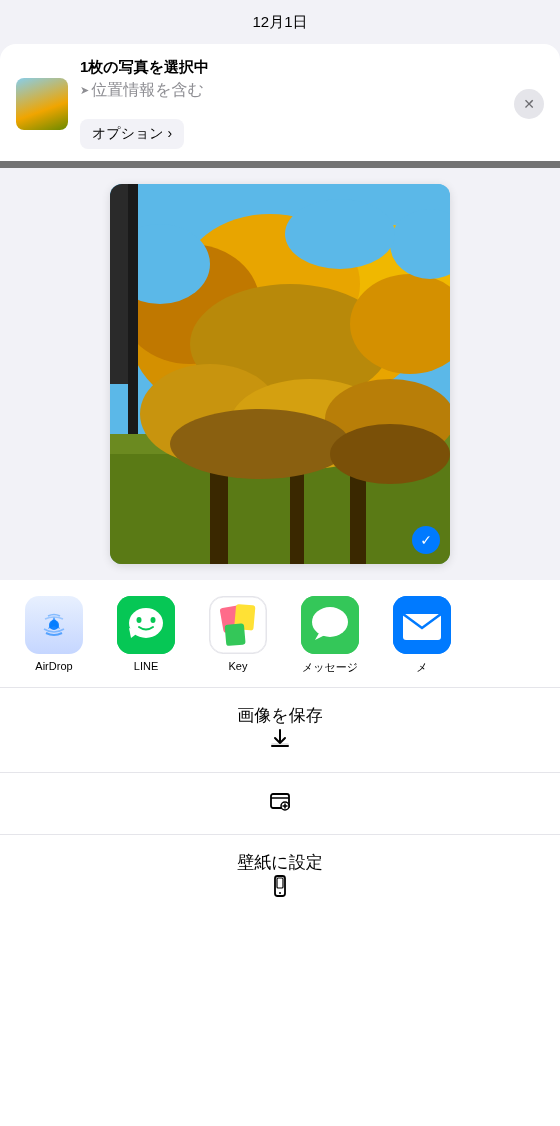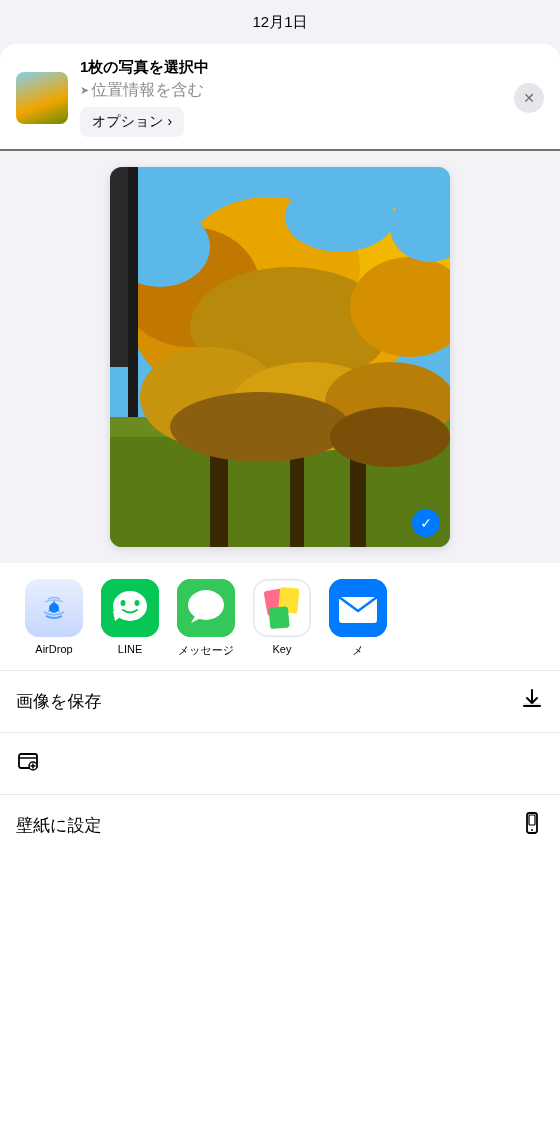--- a/index.html
+++ b/index.html
@@ -33,21 +33,21 @@
       left: 0;
       right: 0;
       bottom: 0;
     }
 
     
     .share-header {
       display: flex;
       align-items: center;
       padding: 14px 16px 12px 16px;
-      border-bottom: 2px solid #737373;
+      border-bottom: 7px solid #737373;
       position: relative;
     }
     .share-thumbnail {
       width: 52px;
       height: 52px;
       border-radius: 8px;
       overflow: hidden;
       flex-shrink: 0;
       background: linear-gradient(135deg, #f0a500, #87ceeb);
     }
@@ -79,21 +79,21 @@
       font-size: 16px;
       color: #8e8e93;
     }
     .share-options-btn {
       display: inline-flex;
       align-items: center;
       background: #f2f2f7;
       border: none;
       border-radius: 8px;
       padding: 6px 12px;
-      margin-top: 6px;
+      margin-top: 18px;
       font-size: 14px;
       color: #000;
       cursor: pointer;
     }
     .close-btn {
       width: 30px;
       height: 30px;
       border-radius: 50%;
       background: #e5e5ea;
       border: none;
@@ -139,21 +139,21 @@
     
     .apps-section {
       background: #fff;
       padding: 16px 0 12px 0;
       border-bottom: 1px solid #e5e5ea;
     }
     .apps-row {
       display: flex;
       overflow-x: auto;
       padding: 0 16px;
-      gap: 0;
+      gap: 16px;
       scrollbar-width: none;
     }
     .apps-row::-webkit-scrollbar { display: none; }
     .app-item {
       display: flex;
       flex-direction: column;
       align-items: center;
       min-width: 76px;
       cursor: pointer;
     }
@@ -213,20 +213,21 @@
       background: #fff;
       margin: 0;
     }
     .action-item {
       display: flex;
       align-items: center;
       justify-content: space-between;
       padding: 16px 16px;
       border-bottom: 1px solid #e5e5ea;
       cursor: pointer;
+      flex-direction: column;
     }
     .action-item:last-child {
       border-bottom: none;
       font-family: Liberation Serif, serif;
     }
     .action-label {
       font-size: 17px;
       color: #000;
     }
     .action-icon {
@@ -337,43 +338,43 @@
             <ellipse cx="36" cy="24" rx="2.5" ry="3" fill="#06c755"></ellipse>
             <path d="M22 31 Q29 36 36 31" stroke="#06c755" stroke-width="2" fill="none" stroke-linecap="round"></path>
             <path d="M12 38 L14 32 Q10 27 12 22" stroke="white" stroke-width="0" fill="none"></path>
             <polygon points="14,42 12,32 22,36" fill="white"></polygon>
           </svg>
         </div>
         <span class="app-label">LINE</span>
       </div>
 
       <div class="app-item">
+        <div class="app-icon key">
+          <svg viewBox="0 0 58 58" width="58" height="58">
+            <rect width="58" height="58" rx="14" fill="white" stroke="#e5e5ea"></rect>
+
+            <rect x="12" y="10" width="20" height="26" rx="3" fill="#ff6b8a" transform="rotate(-10, 22, 23)"></rect>
+
+            <rect x="26" y="8" width="20" height="26" rx="3" fill="#ffe135" transform="rotate(5, 36, 21)"></rect>
+
+            <rect x="16" y="28" width="20" height="22" rx="3" fill="#34c759" transform="rotate(-5, 26, 39)"></rect>
+          </svg>
+        </div>
+        <span class="app-label">Key</span>
+      </div>
+
+      <div class="app-item">
         <div class="app-icon messages">
           <svg viewBox="0 0 58 58" width="58" height="58">
             <rect width="58" height="58" rx="14" fill="#34c759"></rect>
             <ellipse cx="29" cy="26" rx="18" ry="15" fill="white"></ellipse>
             <polygon points="18,37 14,44 26,38" fill="white"></polygon>
           </svg>
         </div>
         <span class="app-label">メッセージ</span>
-      </div>
-
-      <div class="app-item">
-        <div class="app-icon key">
-          <svg viewBox="0 0 58 58" width="58" height="58">
-            <rect width="58" height="58" rx="14" fill="white" stroke="#e5e5ea"></rect>
-
-            <rect x="12" y="10" width="20" height="26" rx="3" fill="#ff6b8a" transform="rotate(-10, 22, 23)"></rect>
-
-            <rect x="26" y="8" width="20" height="26" rx="3" fill="#ffe135" transform="rotate(5, 36, 21)"></rect>
-
-            <rect x="16" y="28" width="20" height="22" rx="3" fill="#34c759" transform="rotate(-5, 26, 39)"></rect>
-          </svg>
-        </div>
-        <span class="app-label">Key</span>
       </div>
 
       <div class="app-item">
         <div class="app-icon mail">
           <svg viewBox="0 0 58 58" width="58" height="58">
             <rect width="58" height="58" rx="14" fill="#007aff"></rect>
             <rect x="10" y="18" width="38" height="26" rx="3" fill="white"></rect>
             <polyline points="10,18 29,32 48,18" stroke="#007aff" stroke-width="2.5" fill="none"></polyline>
           </svg>
         </div>

